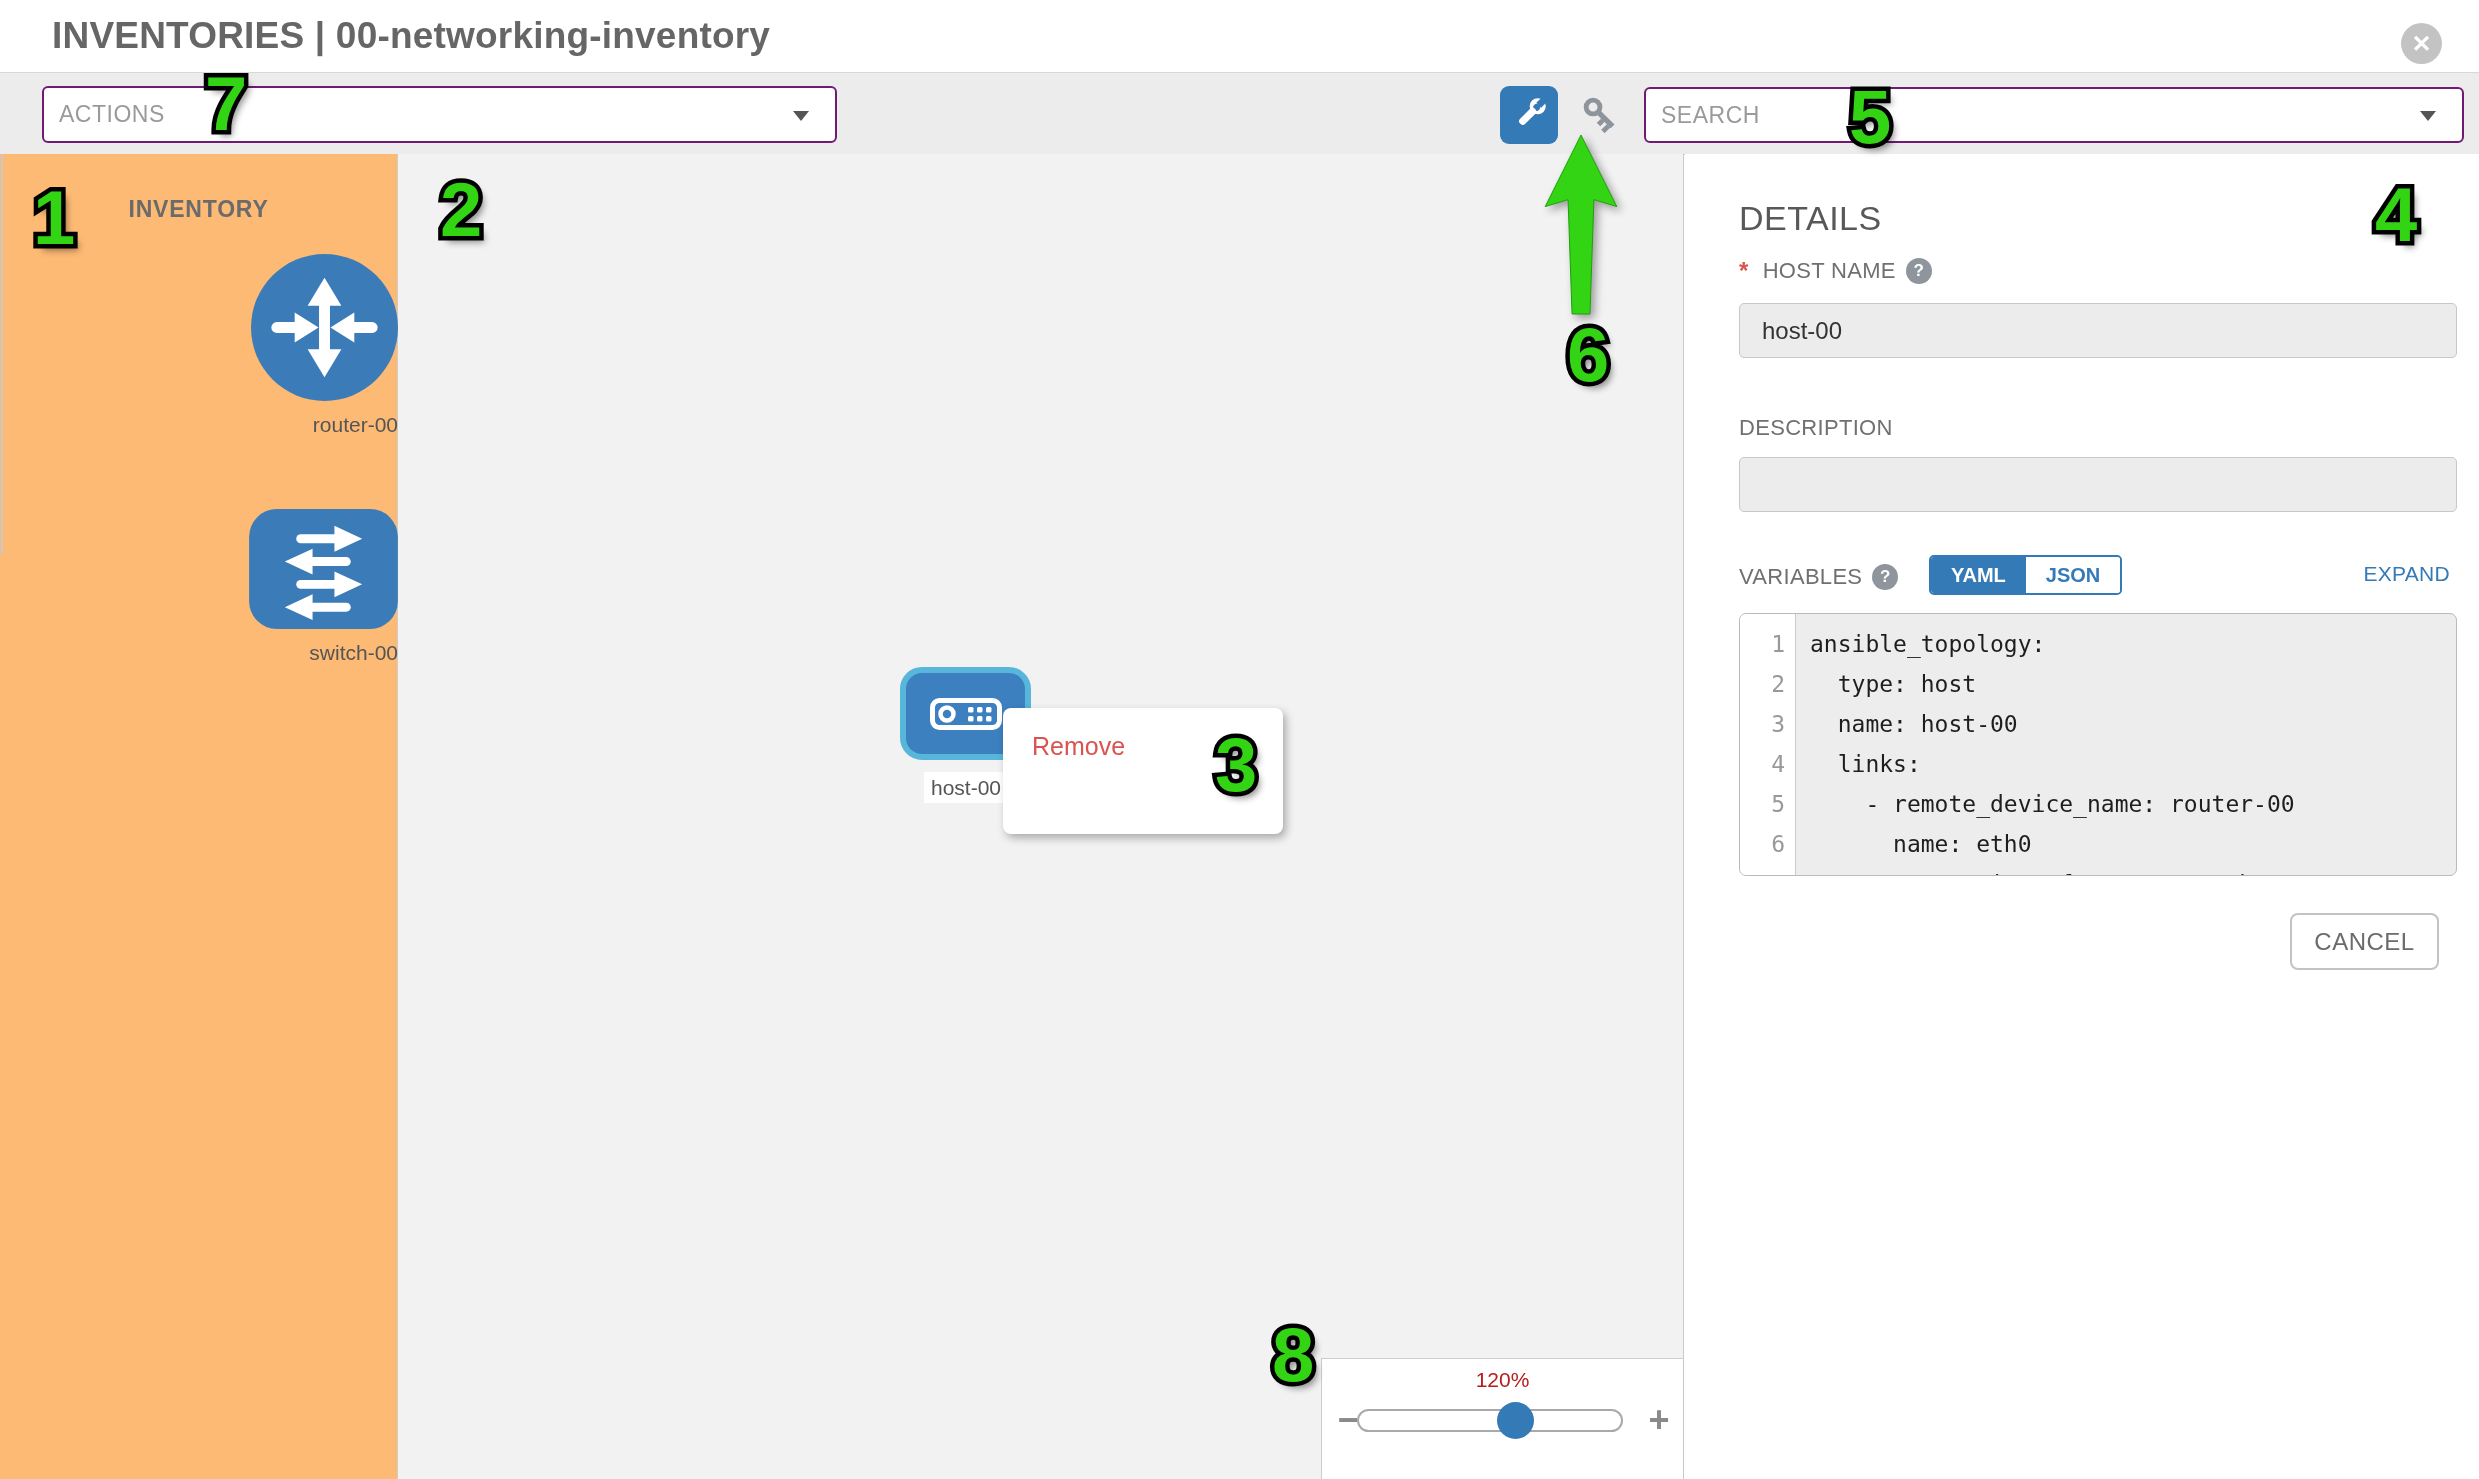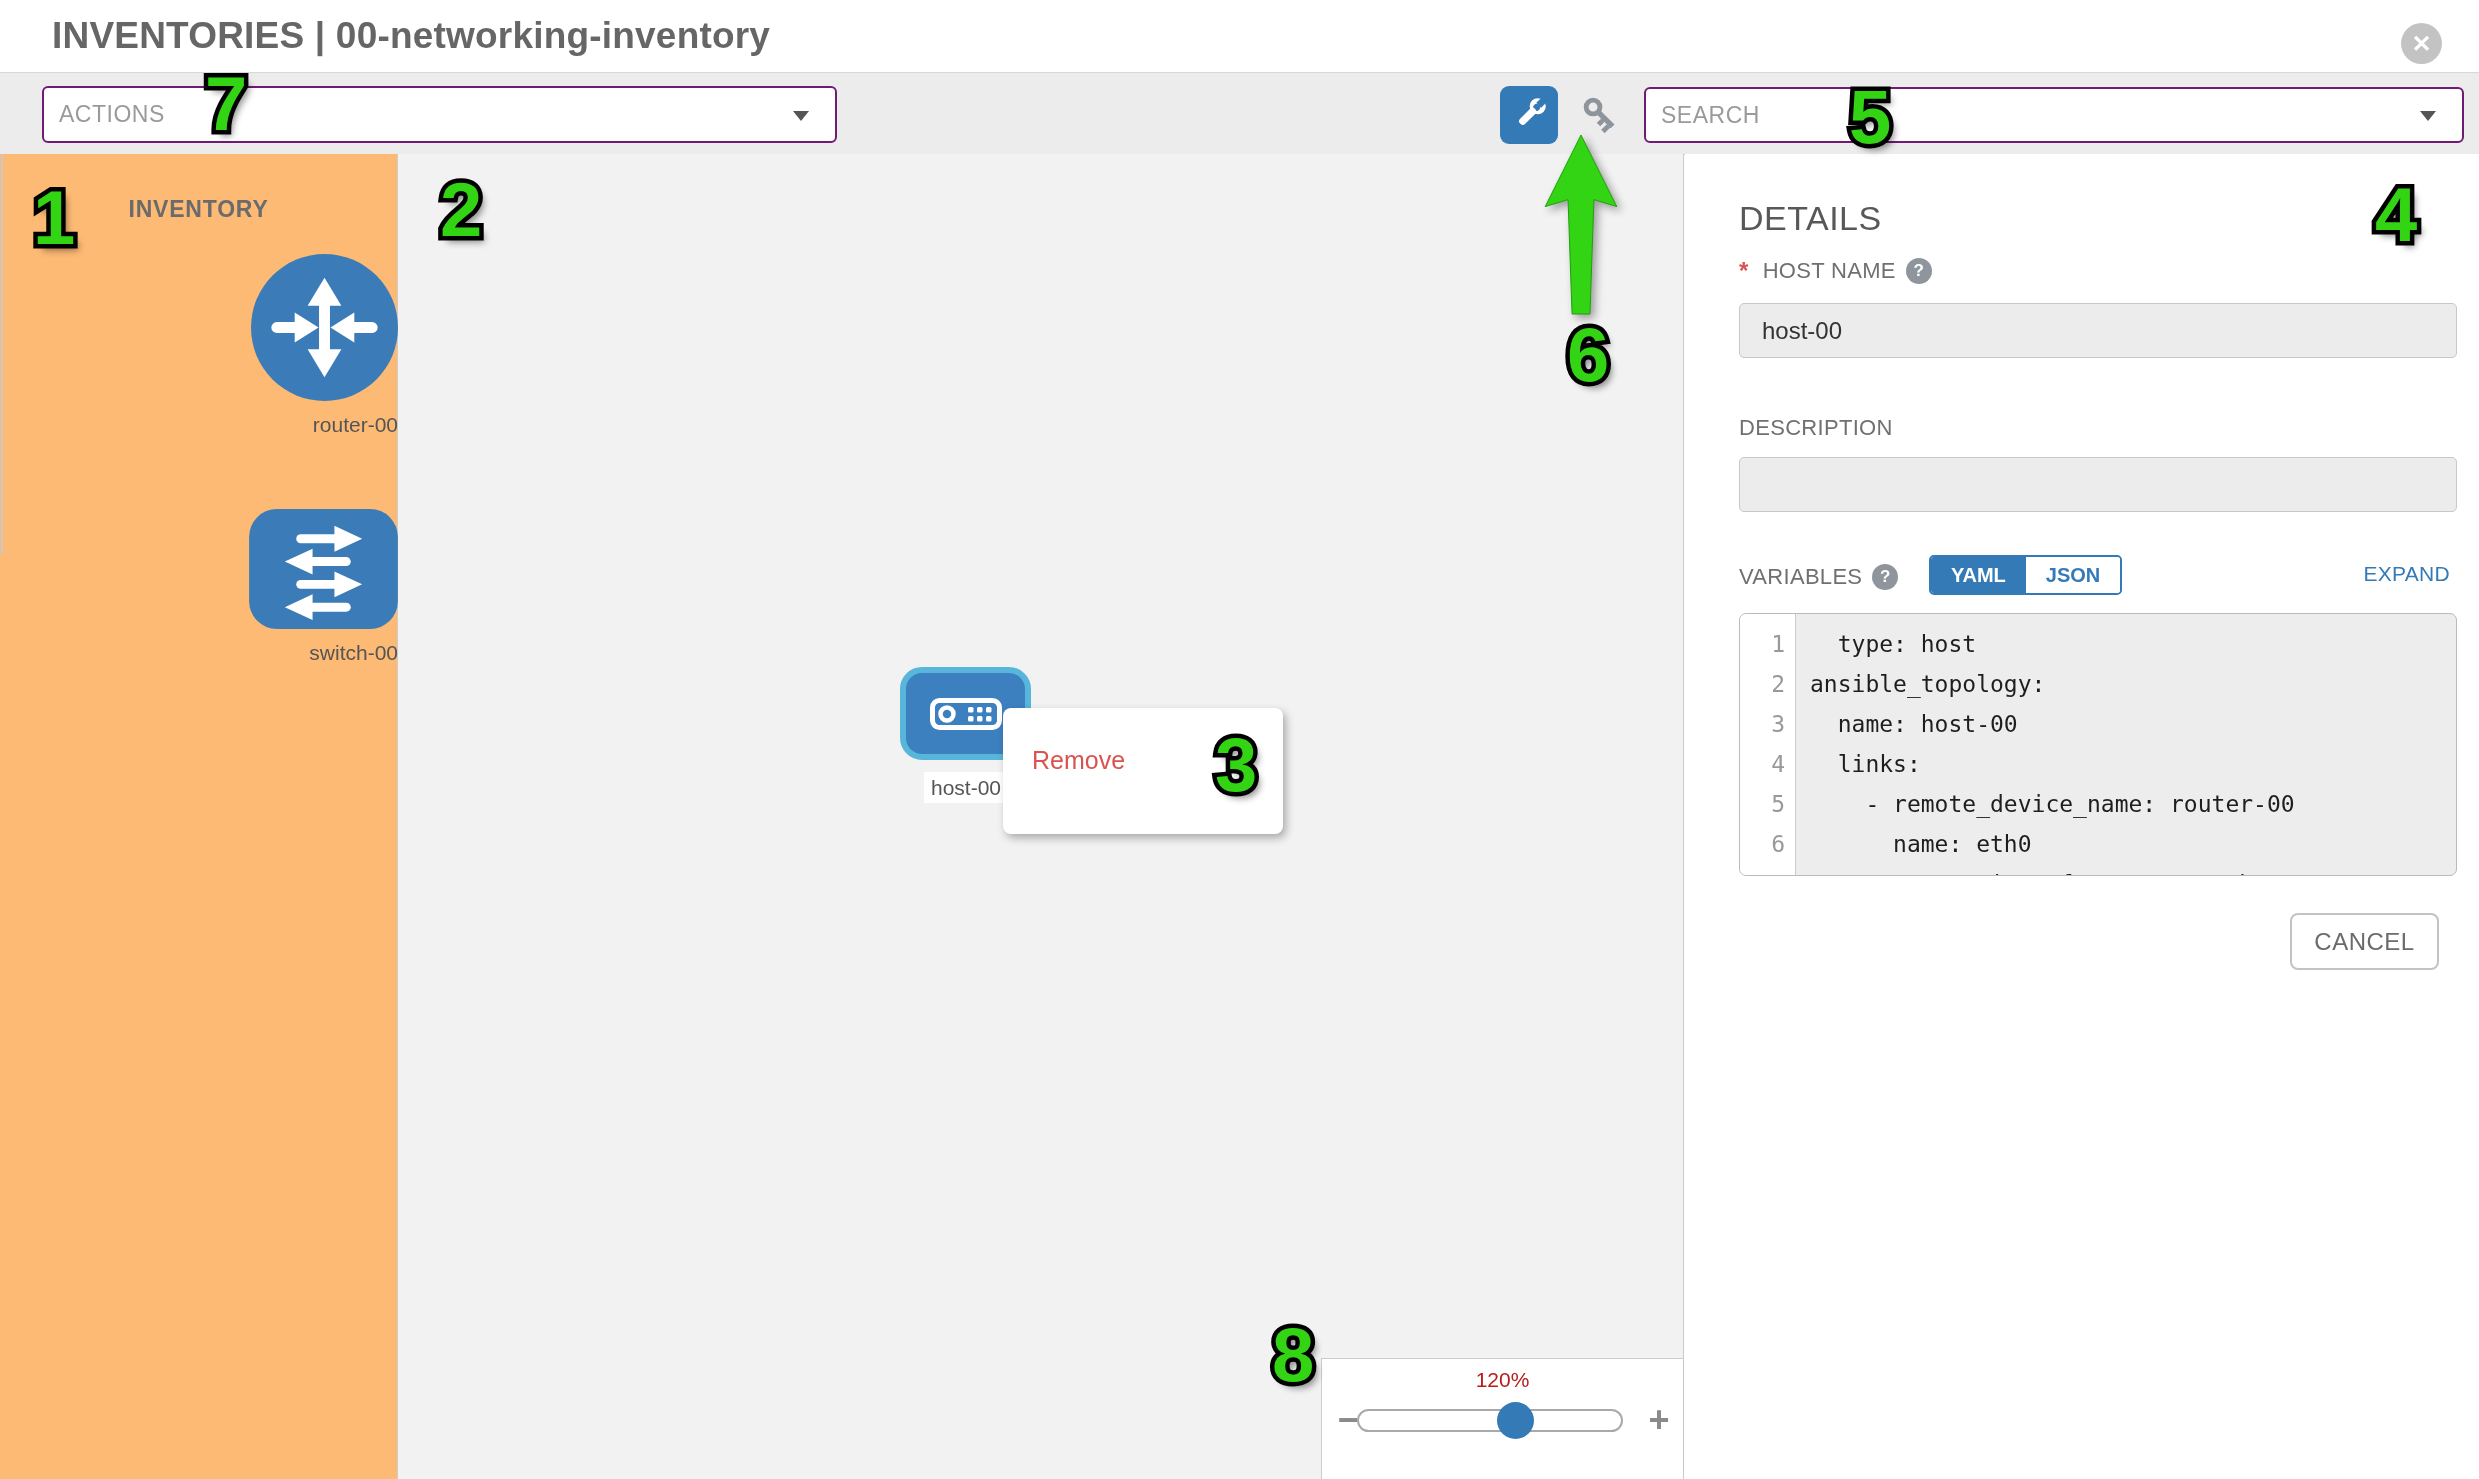--- a/index.html
+++ b/index.html
@@ -28,21 +28,21 @@
   .sidebar-title { position:absolute; left:0; top:42px; width:100%; text-align:center; font-size:23px; font-weight:bold; color:#6b6b6b; letter-spacing:0.8px; }
   .palette-item { position:absolute; left:0; width:398px; text-align:right; cursor:pointer; }
   .palette-router { top:100px; }
   .palette-switch { top:355px; }
   .palette-label { margin-top:8px; font-size:21px; color:#555; }
 
   
   .canvas { position:absolute; left:398px; top:154px; width:1286px; height:1325px; background:#f2f2f2; border-right:1px solid #c9c9c9; }
   .host-node { position:absolute; left:502px; top:513px; width:131px; height:93px; background:#3c80c0; border:6px solid #57b6d9; border-radius:22px; display:flex; align-items:center; justify-content:center; cursor:pointer; }
   .host-label { position:absolute; left:526px; top:618px; width:84px; height:31px; background:#fff; font-size:21px; color:#555; text-align:center; line-height:31px; }
-  .ctx-menu { position:absolute; left:605px; top:554px; width:280px; height:126px; background:#fff; border-radius:8px; box-shadow:3px 4px 8px rgba(0,0,0,.30); padding-top:27px; }
+  .ctx-menu { position:absolute; left:605px; top:554px; width:280px; height:126px; background:#fff; border-radius:8px; box-shadow:3px 4px 8px rgba(0,0,0,.30); padding-top:13px; }
   .ctx-item { height:50px; line-height:50px; padding-left:29px; font-size:25px; cursor:pointer; }
   .ctx-item.remove { color:#d9534f; }
 
   
   .zoom-panel { position:absolute; left:923px; top:1204px; width:362px; height:121px; background:#fff; border-top:1px solid #ccc; border-left:1px solid #ccc; }
   .zoom-level { position:absolute; left:0; top:9px; width:100%; text-align:center; font-size:21px; color:#b91c1c; }
   .zoom-minus { position:absolute; left:6px; top:40px; width:40px; text-align:center; font-size:36px; font-weight:bold; color:#8a8a8a; cursor:pointer; }
   .zoom-plus { position:absolute; right:4px; top:40px; width:40px; text-align:center; font-size:36px; font-weight:bold; color:#8a8a8a; cursor:pointer; }
   .zoom-track { position:absolute; left:35px; top:50px; width:266px; height:23px; background:#fff; border:2px solid #a9a9a9; border-radius:12px; cursor:pointer; }
   .zoom-thumb { position:absolute; top:-9px; left:calc(59.5% - 18px); width:37px; height:37px; border-radius:50%; background:#337ab7; cursor:grab; }
@@ -227,22 +227,22 @@
       <div class="gutter">
         <div class="ln">1</div>
         <div class="ln">2</div>
         <div class="ln">3</div>
         <div class="ln">4</div>
         <div class="ln">5</div>
         <div class="ln">6</div>
         <div class="ln">7</div>
       </div>
       <div class="code">
+        <div class="cl">ansible_topology:</div>
         <div class="cl">  type: host</div>
-        <div class="cl">ansible_topology:</div>
         <div class="cl">  name: host-00</div>
         <div class="cl">  links:</div>
         <div class="cl">    - remote_device_name: router-00</div>
         <div class="cl">      name: eth0</div>
         <div class="cl">      remote_interface_name: eth0</div>
       </div>
     </div>
 
     <div class="cancel-btn">CANCEL</div>
   </div>

